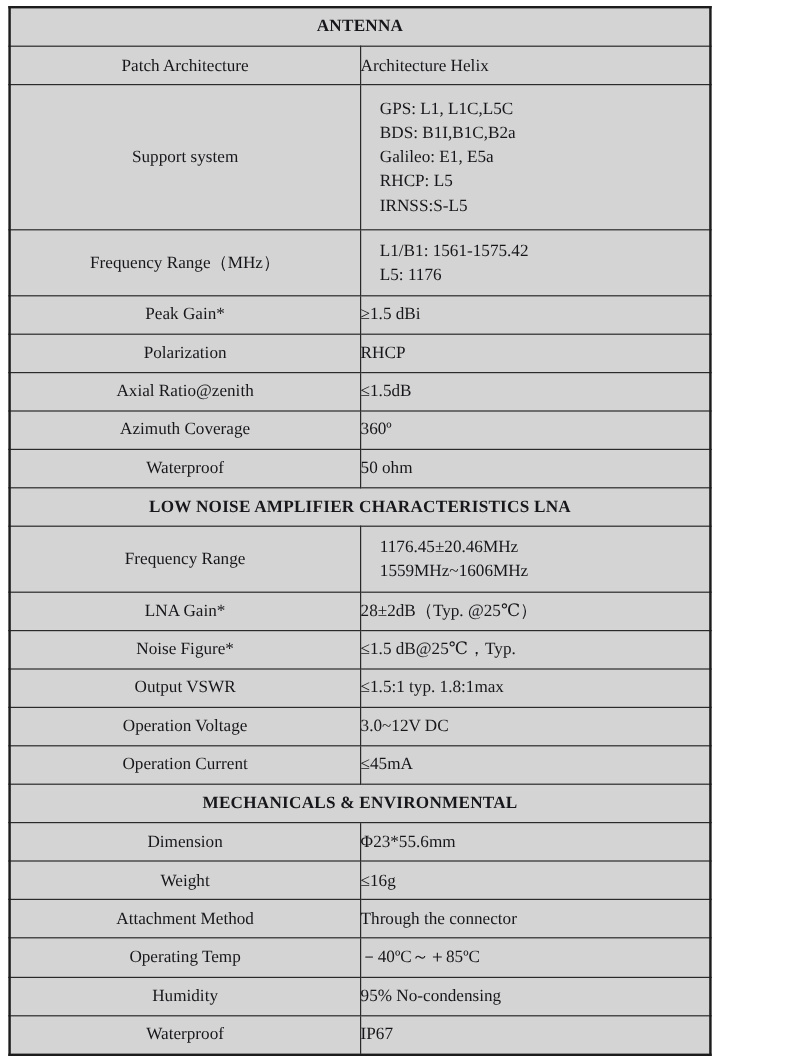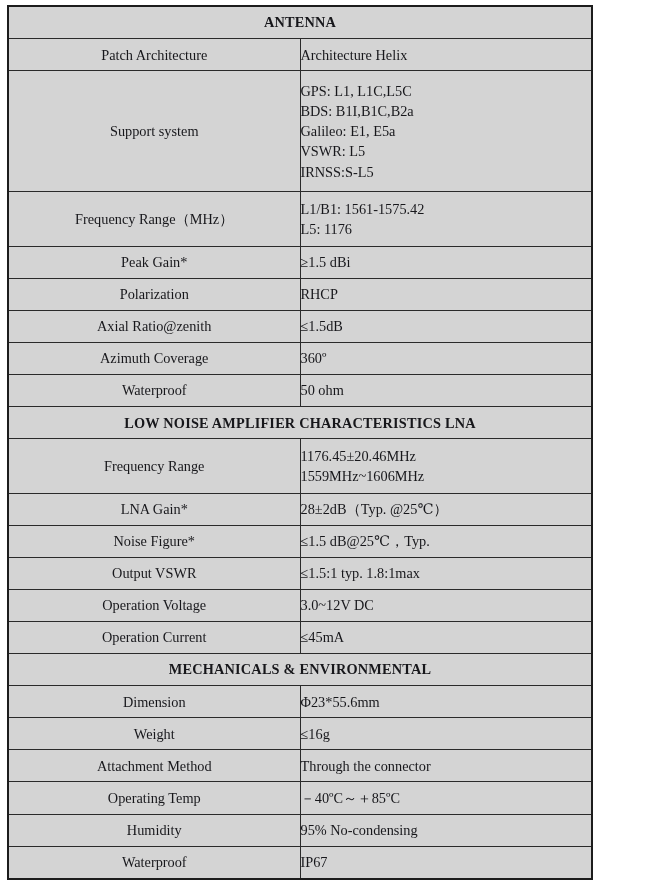--- a/index.html
+++ b/index.html
@@ -52,20 +52,21 @@
     font-weight: bold;
     font-size: 14.8px;
     letter-spacing: 0.2px;
     padding: 5px 0;
   }
   td.section-dark {
     background: #808080;
   }
   .multiline {
     display: block;
+    margin-left: 16px;
   }
   .multiline span {
     display: block;
   }
 </style>
 </head>
 <body>
 
 <div class="sheet">
   <table class="spec">
@@ -77,21 +78,21 @@
           <td class="label">Patch Architecture</td>
           <td class="value">Architecture Helix</td>
         </tr>
         <tr>
           <td class="label">Support system</td>
           <td class="value">
             <span class="multiline">
               <span>GPS: L1, L1C,L5C</span>
               <span>BDS: B1I,B1C,B2a</span>
               <span>Galileo: E1, E5a</span>
-              <span>VSWR: L5</span>
+              <span>RHCP: L5</span>
               <span>IRNSS:S-L5</span>
             </span>
           </td>
         </tr>
         <tr>
           <td class="label">Frequency Range（MHz）</td>
           <td class="value">
             <span class="multiline">
               <span>L1/B1: 1561-1575.42</span>
               <span>L5: 1176</span>

